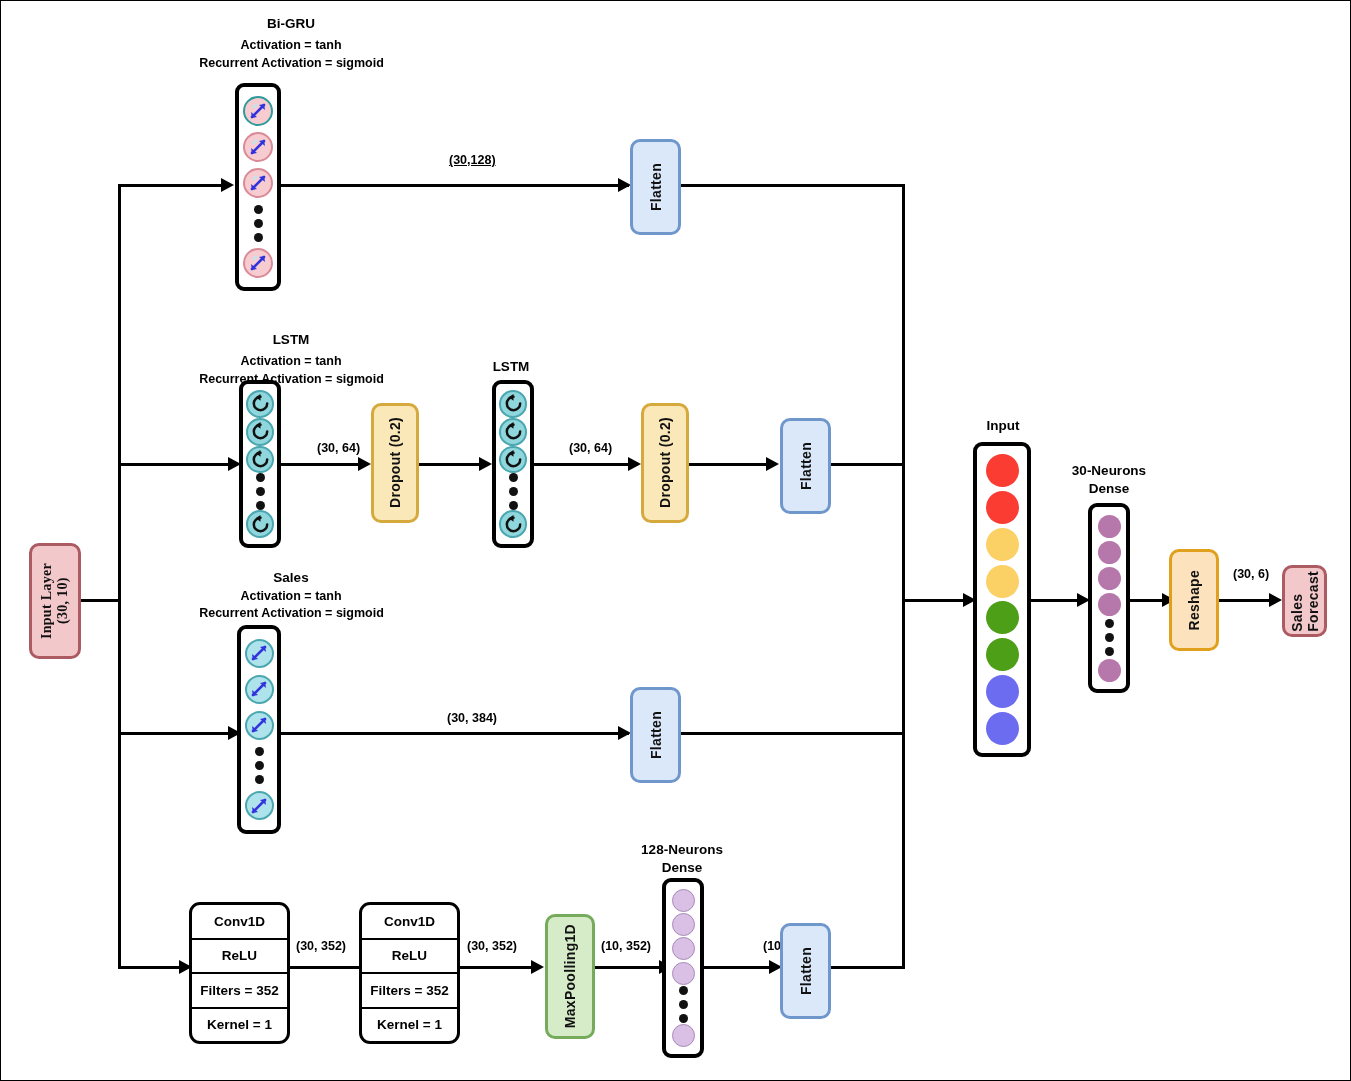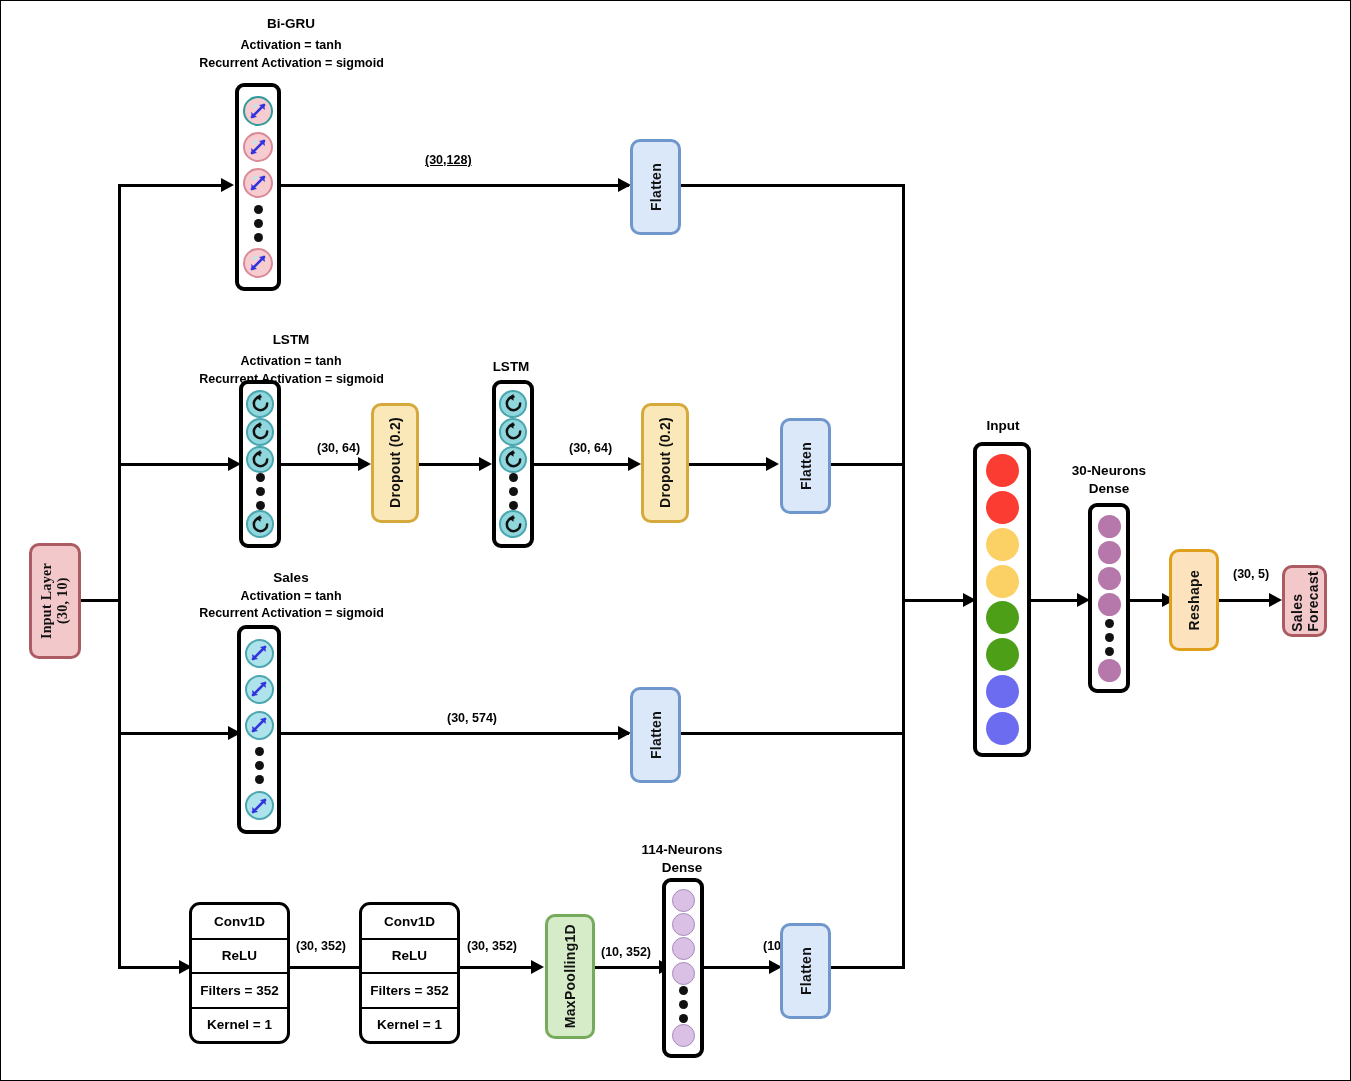--- a/index.html
+++ b/index.html
@@ -124,21 +124,21 @@
           </g>
           <polygon points="17,4 18,10 12,5" fill="#3333dd"></polygon>
           <polygon points="5,18 4,12 10,17" fill="#3333dd"></polygon>
           <line x1="6" y1="8" x2="10" y2="4" stroke="#bde6ec" stroke-width="2.4"></line>
         </svg>
     </div>
   </div>
 
   <div class="hline" style="left:280px;top:183px;width:348px;"></div>
   <div class="arrow" style="left:617px;top:177px;"></div>
-  <div class="edgelbl" style="left:424px;top:152px;text-decoration:underline;">(30,128)</div>
+  <div class="edgelbl" style="left:448px;top:152px;text-decoration:underline;">(30,128)</div>
 
   <div class="vbox flatten" style="left:629px;top:138px;width:51px;height:96px;">
     <span>Flatten</span>
   </div>
   <div class="hline" style="left:680px;top:183px;width:224px;"></div>
 
   <div class="lbl title" style="left:165px;top:330px;width:250px;">LSTM</div>
   <div class="lbl sub" style="left:165px;top:352px;width:250px;">Activation = tanh</div>
   <div class="lbl sub" style="left:148px;top:370px;width:285px;">Recurrent Activation = sigmoid</div>
 
@@ -278,21 +278,21 @@
             <line x1="5" y1="17" x2="17" y2="5"></line>
           </g>
           <polygon points="17,4 18,10 12,5" fill="#3333dd"></polygon>
           <polygon points="5,18 4,12 10,17" fill="#3333dd"></polygon>
         </svg>
     </div>
   </div>
 
   <div class="hline" style="left:280px;top:731px;width:348px;"></div>
   <div class="arrow" style="left:617px;top:725px;"></div>
-  <div class="edgelbl" style="left:446px;top:710px;">(30, 574)</div>
+  <div class="edgelbl" style="left:446px;top:710px;">(30, 384)</div>
 
   <div class="vbox flatten" style="left:629px;top:686px;width:51px;height:96px;">
     <span>Flatten</span>
   </div>
   <div class="hline" style="left:680px;top:731px;width:224px;"></div>
 
   <div class="convbox" style="left:188px;top:901px;width:101px;height:142px;">
     <div class="convrow">Conv1D</div>
     <div class="convrow">ReLU</div>
     <div class="convrow">Filters = 352</div>
@@ -313,23 +313,23 @@
   <div class="hline" style="left:459px;top:965px;width:76px;"></div>
   <div class="arrow" style="left:530px;top:959px;"></div>
   <div class="edgelbl" style="left:466px;top:938px;">(30, 352)</div>
 
   <div class="vbox maxpool" style="left:544px;top:913px;width:50px;height:125px;">
     <span>MaxPoolling1D</span>
   </div>
 
   <div class="hline" style="left:594px;top:965px;width:68px;"></div>
   <div class="arrow" style="left:658px;top:959px;"></div>
-  <div class="edgelbl" style="left:600px;top:938px;margin-top:6px;">(10, 352)</div>
-
-  <div class="lbl title" style="left:605px;top:840px;width:152px;">114-Neurons</div>
+  <div class="edgelbl" style="left:600px;top:938px;">(10, 352)</div>
+
+  <div class="lbl title" style="left:605px;top:840px;width:152px;">128-Neurons</div>
   <div class="lbl title" style="left:605px;top:858px;width:152px;">Dense</div>
 
   <div class="stack" style="left:661px;top:877px;width:42px;height:180px;">
     <div class="neuron" style="width:23px;height:23px;background:#d9c0e4;border:1.5px solid #a98abc;"></div>
     <div class="neuron" style="width:23px;height:23px;background:#d9c0e4;border:1.5px solid #a98abc;"></div>
     <div class="neuron" style="width:23px;height:23px;background:#d9c0e4;border:1.5px solid #a98abc;"></div>
     <div class="neuron" style="width:23px;height:23px;background:#d9c0e4;border:1.5px solid #a98abc;"></div>
     <div class="dots">
         <div class="dot"></div>
         <div class="dot"></div>
@@ -385,19 +385,19 @@
 
   <div class="hline" style="left:1129px;top:598px;width:37px;"></div>
   <div class="arrow" style="left:1161px;top:592px;"></div>
 
   <div class="vbox reshape" style="left:1168px;top:548px;width:50px;height:102px;">
     <span>Reshape</span>
   </div>
 
   <div class="hline" style="left:1218px;top:598px;width:57px;"></div>
   <div class="arrow" style="left:1268px;top:592px;"></div>
-  <div class="edgelbl" style="left:1232px;top:566px;">(30, 5)</div>
+  <div class="edgelbl" style="left:1232px;top:566px;">(30, 6)</div>
 
   <div class="vbox forecast" style="left:1281px;top:564px;width:45px;height:72px;">
     <span><span>Sales</span><br><span>Forecast</span></span>
   </div>
 
 </div>
 
 </body></html>

